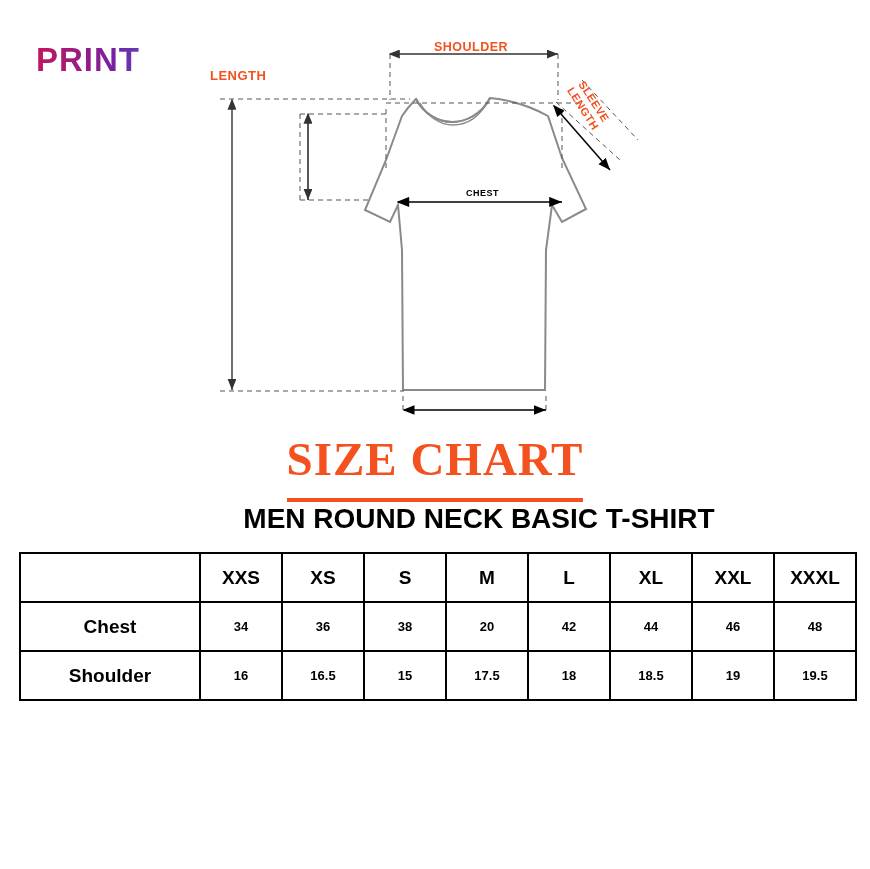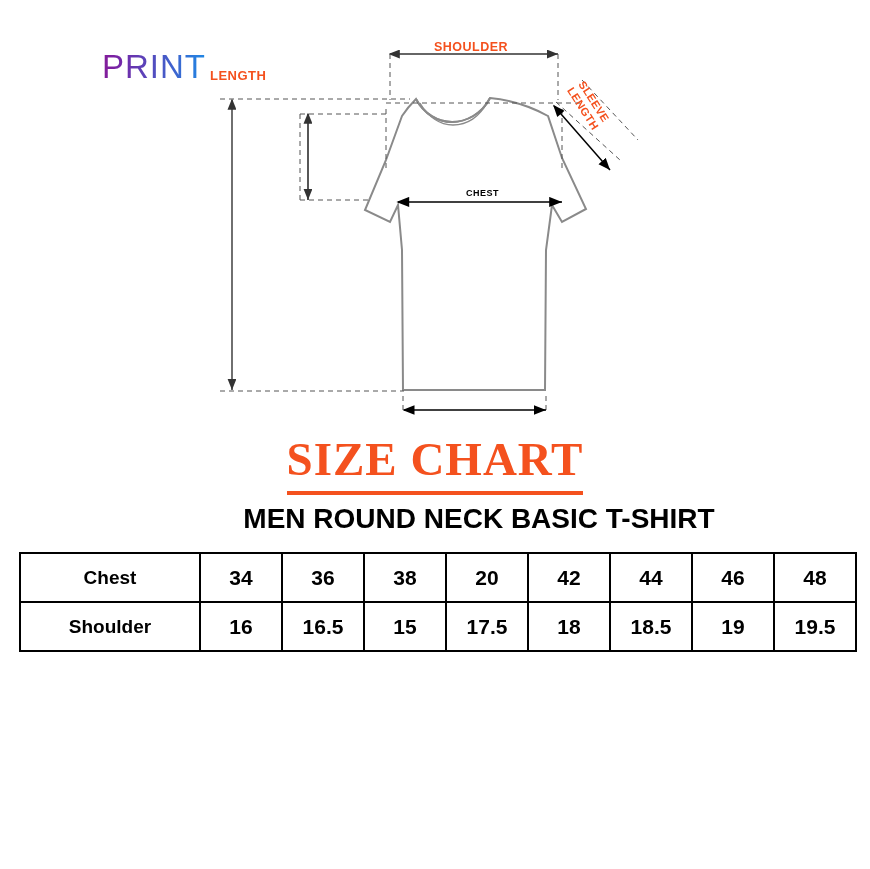--- a/index.html
+++ b/index.html
@@ -31,30 +31,29 @@
     letter-spacing: 1px;
     color: #f4511e;
     line-height: 36px;
     position: relative;
   }
   .logo-next .x {
     color: #ff6a00;
   }
   .logo-print {
     font-family: "Liberation Sans", sans-serif;
-    font-weight: normal;
+    font-weight: bold;
     font-size: 33px;
     letter-spacing: 1px;
     line-height: 36px;
-    margin-top: 19px;
+    margin-top: 12px;
     background: linear-gradient(90deg, #c2185b 0%, #7b1fa2 45%, #1e88e5 100%);
     -webkit-background-clip: text;
     background-clip: text;
     color: transparent;
-    text-align: right;
   }
 
   
   .diagram {
     position: absolute;
     left: 190px;
     top: 10px;
     width: 500px;
     height: 420px;
   }
@@ -83,21 +82,21 @@
     width: 870px;
     text-align: center;
     font-family: "Liberation Serif", serif;
     font-weight: bold;
     font-size: 47px;
     color: #f4511e;
     letter-spacing: 1px;
   }
   .size-chart-title span {
     border-bottom: 4px solid #f4511e;
-    padding-bottom: 6px;
+    padding-bottom: 13px;
   }
   .subtitle {
     position: absolute;
     top: 503px;
     left: 0;
     width: 870px;
     text-align: center;
     font-family: "Liberation Sans", sans-serif;
     font-weight: bold;
     font-size: 28px;
@@ -112,21 +111,21 @@
     top: 552px;
     width: 832px;
     border-collapse: collapse;
     table-layout: fixed;
   }
   table.size-table td, table.size-table th {
     border: 2px solid #000;
     text-align: center;
     font-family: "Liberation Sans", sans-serif;
     font-weight: bold;
-    font-size: 21px;
+    font-size: 13px;
     height: 47px;
     padding: 0;
     color: #000;
   }
   table.size-table th.rowhead, table.size-table td.rowhead {
     font-size: 19px;
   }
   table.size-table tr.header-row th {
     font-size: 19px;
   }
@@ -228,20 +227,31 @@
     <col style="width:82px">
       <col style="width:82px">
       <col style="width:82px">
       <col style="width:82px">
     <col style="width:82px">
       <col style="width:82px">
       <col style="width:82px">
       <col style="width:82px">
   </colgroup>
   <tbody id="table-body">
+      <tr class="header-row">
+        <th class="corner-cell"></th>
+        <th>XXS</th>
+        <th>XS</th>
+        <th>S</th>
+        <th>M</th>
+        <th>L</th>
+        <th>XL</th>
+        <th>XXL</th>
+        <th>XXXL</th>
+      </tr>
       <tr>
         <td class="rowhead">Chest</td>
         <td>34</td>
         <td>36</td>
         <td>38</td>
         <td>20</td>
         <td>42</td>
         <td>44</td>
         <td>46</td>
         <td>48</td>

